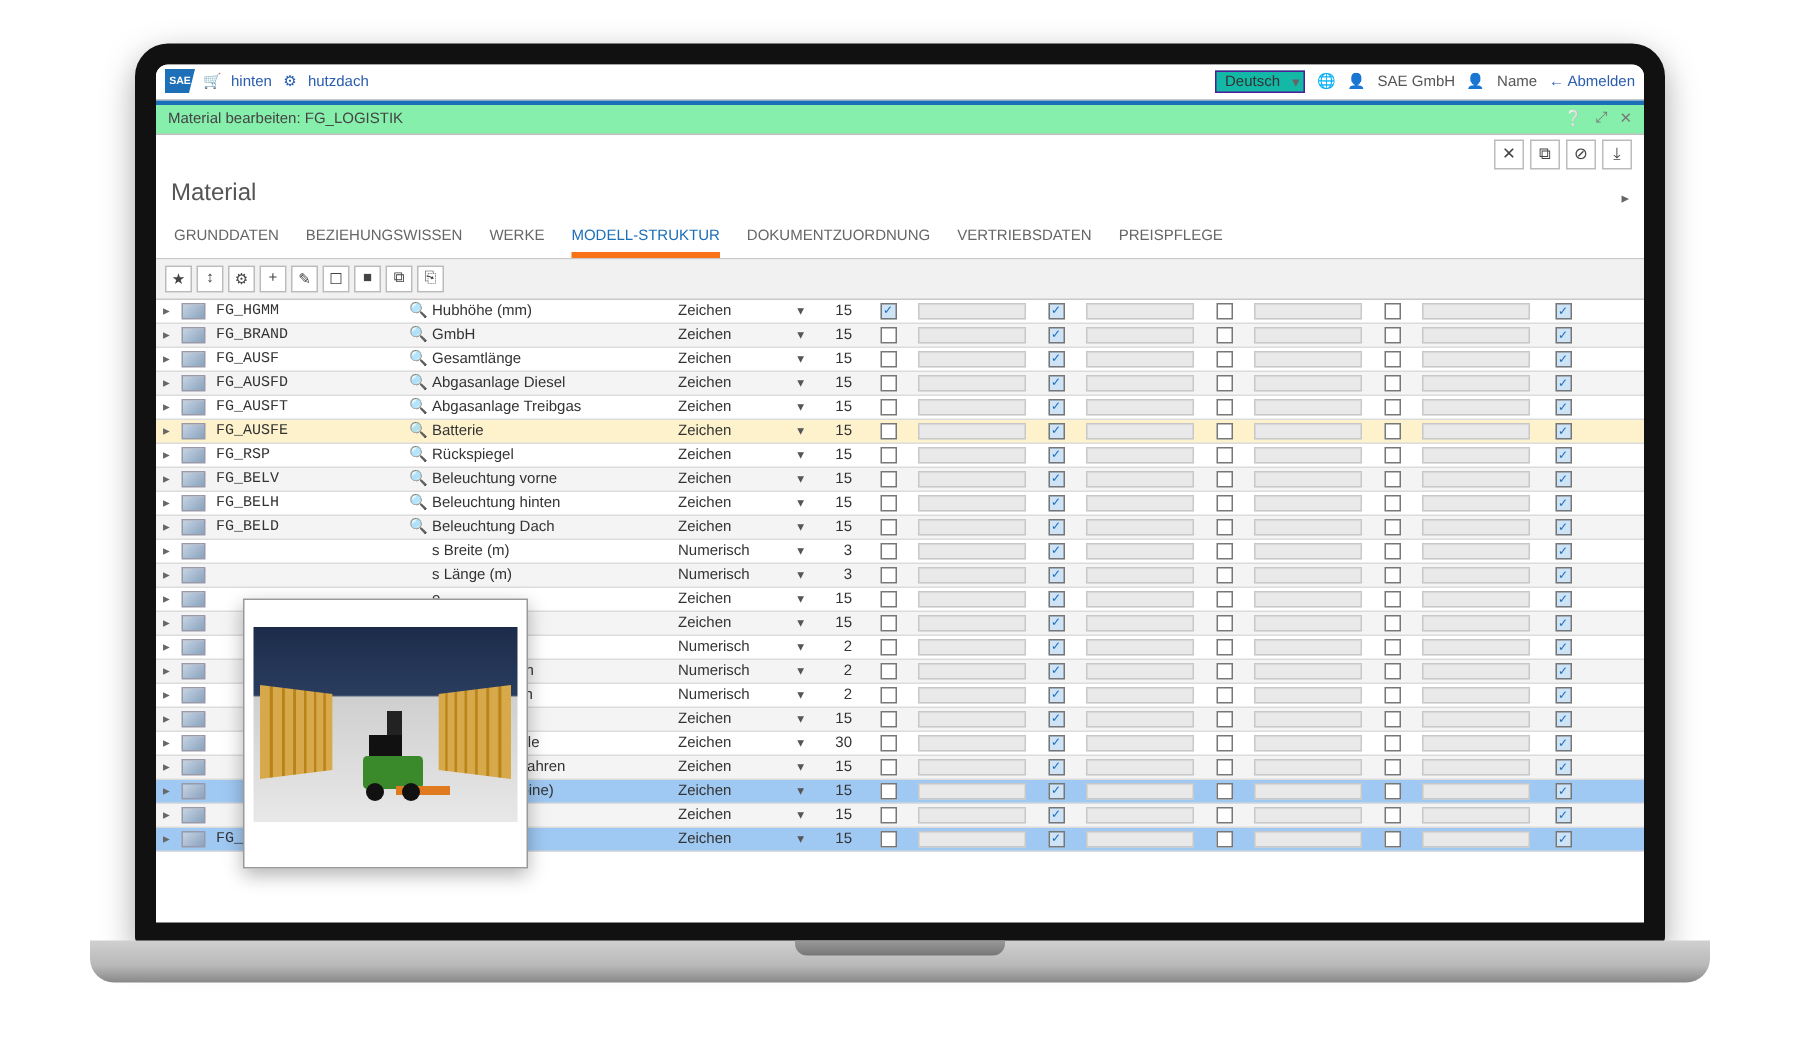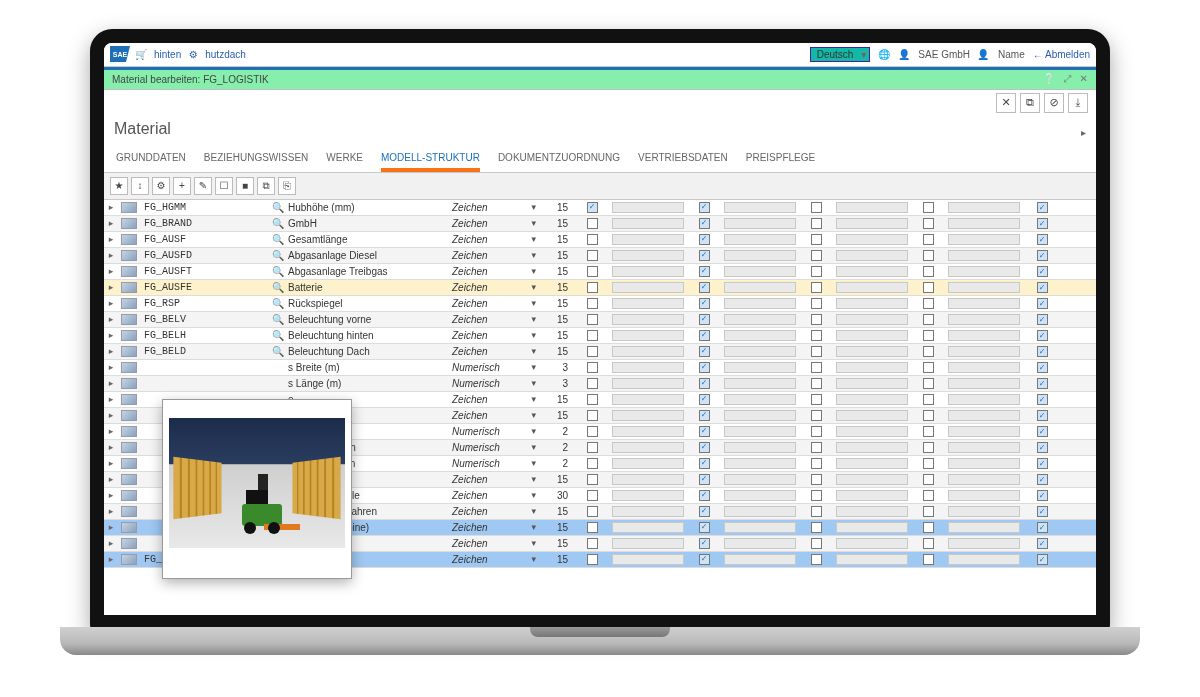--- a/index.html
+++ b/index.html
@@ -141,21 +141,21 @@
   .row.alt{background:#f4f4f4;}
   .row.hl{background:#fdf2cc;}
   .row.sel{background:#9fc8f2;}
   .row .exp{width:14px; text-align:center; color:#666; font-size:9px;}
   .row .thumb{width:22px; display:flex; justify-content:center;}
   .row .thumb .img{width:16px;height:11px;background:linear-gradient(135deg,#c5d4e4,#8aa2bd);border:1px solid #99a;}
   .row .name{width:130px; padding-left:4px; color:#333;font-family:Liberation Mono, monospace;}
   .row .srch{width:18px; color:#888; font-size:10px; text-align:center;}
   .row .desc{width:160px; color:#333;}
   .row .type{width:92px; display:flex; align-items:center;}
-  .row .type .sel-box{flex:1; padding-left:4px;font-style:italic;}
+  .row .type .sel-box{flex:1; padding-left:4px;}
   .row .type .dd{color:#555; font-size:9px; padding:0 4px;}
   .row .num{width:34px; text-align:right; padding-right:6px;}
   .row .chk{width:36px; display:flex; justify-content:center;}
   .row .chk .box{width:11px;height:11px;border:1px solid #777;background:#fff;display:flex;align-items:center;justify-content:center;font-size:8px;color:#1d6fb8;line-height:1;}
   .row .chk.blue .box{background:#cfe3f7;}
   .row .wide{width:76px;}
   .row .wide .slot{height:11px;margin:0 2px;background:#e9e9e9;border:1px solid #c8c8c8;}
   .row .last{width:40px; display:flex; justify-content:center;}
   .row .last .box{width:11px;height:11px;border:1px solid #777;background:#cfe3f7;display:flex;align-items:center;justify-content:center;font-size:8px;color:#1d6fb8;}
   

